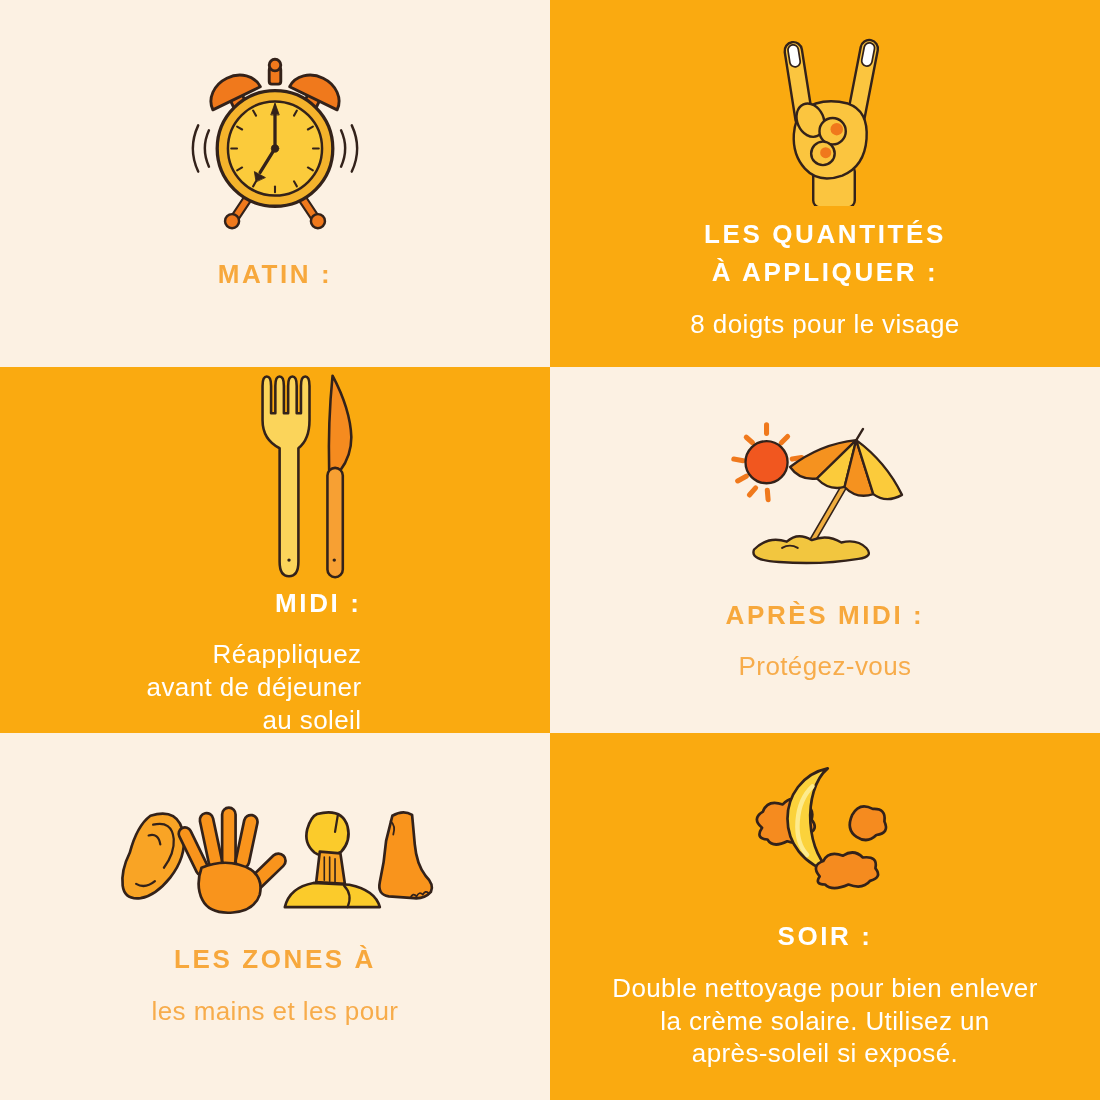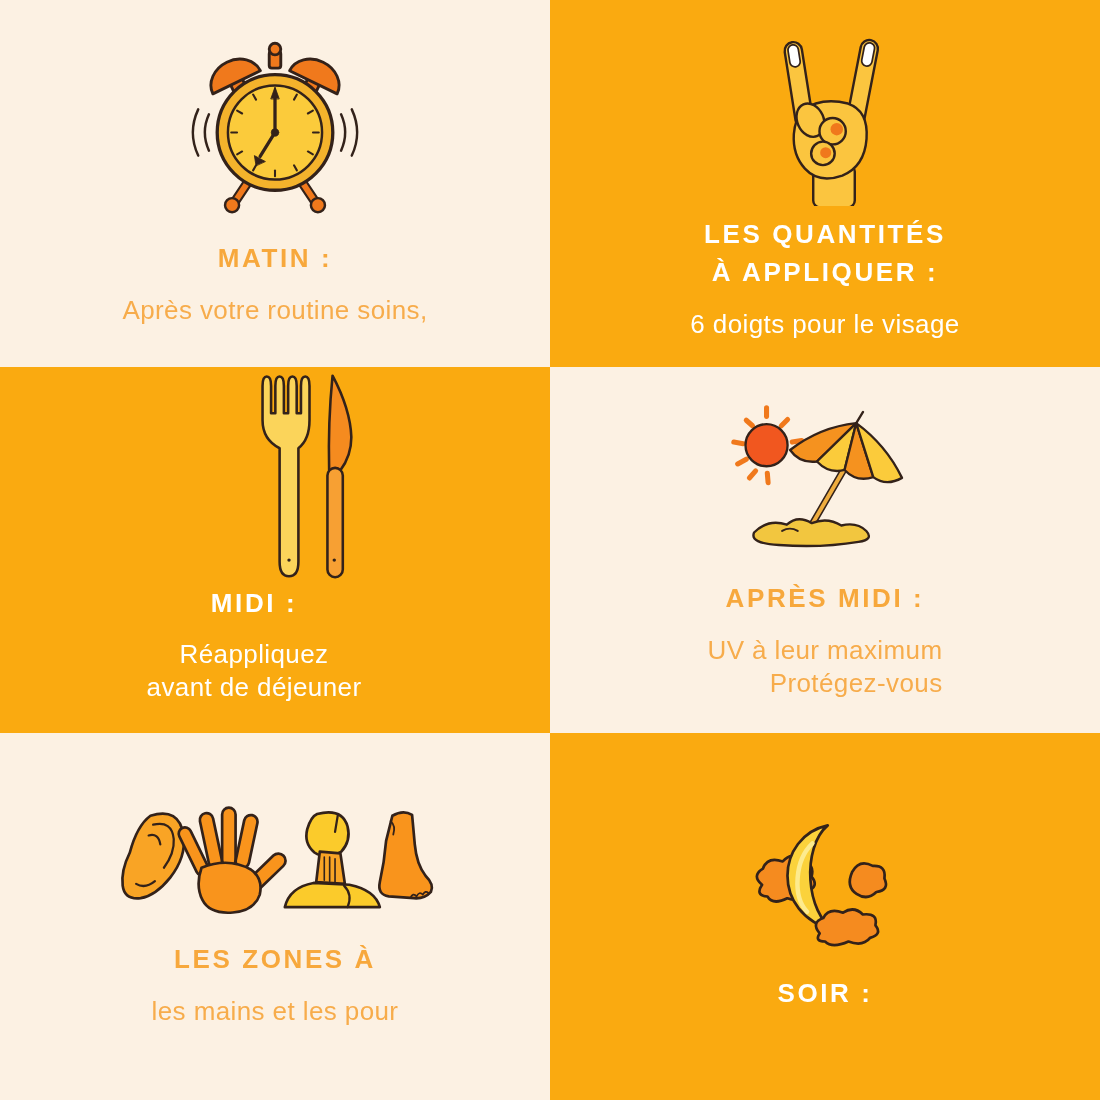--- a/index.html
+++ b/index.html
@@ -18,23 +18,23 @@
   .grid{
     display:grid;width:1100px;height:1100px;
     grid-template-columns:550px 550px;
     grid-template-rows:repeat(3,1fr);
   }
   .cell{
     display:flex;flex-direction:column;
     align-items:center;justify-content:center;
     text-align:center;overflow:hidden;
   }
-  .cell.cream{background:var(--cream);text-align:right;}
+  .cell.cream{background:var(--cream);}
   .cell.orange{background:var(--orange);}
-  .cell.horizontal{flex-direction:column;justify-content:flex-start;text-align:center;}
+  .cell.horizontal{flex-direction:column;justify-content:flex-start;text-align:right;}
   .heading{
     margin:0;font-weight:700;font-size:26px;
     letter-spacing:2.6px;line-height:1.45;
   }
   .cream .heading{color:var(--head-orange);}
   .orange .heading{color:var(--white);}
   .bodytext{
     margin:16px 0 0 0;font-weight:400;font-size:26px;
     letter-spacing:0.4px;line-height:1.26;
   }
@@ -105,21 +105,20 @@
           <line x1="110" y1="112" x2="92" y2="141"></line>
           <polygon points="87,152 85,140 98,147" stroke-width="1"></polygon>
           <circle cx="110" cy="112" r="4.5" stroke-width="1"></circle>
         </g>
       </svg>
     </span>
     <h2 class="heading">
       <span class="line">MATIN :</span>
     </h2>
     <p class="bodytext">
-      <span class="line">Après votre routine soins,</span>
     </p>
   </section>
 
   <section class="cell orange">
     <span class="icon hand">
       <svg width="146" height="180" viewBox="0 0 210 260">
         <g fill="#FBC53F" stroke="#33221A" stroke-width="3.5" stroke-linejoin="round" stroke-linecap="round">
           <rect x="88" y="200" width="60" height="62" rx="10"></rect>
           <rect x="64" y="22" width="25" height="125" rx="12.5" transform="rotate(-9 76 145)"></rect>
           <rect x="134" y="18" width="25" height="130" rx="12.5" transform="rotate(11 146 148)"></rect>
@@ -134,21 +133,21 @@
           <rect x="69" y="26" width="15" height="32" rx="7.5" transform="rotate(-9 76 145)"></rect>
           <rect x="139" y="22" width="15" height="34" rx="7.5" transform="rotate(11 146 148)"></rect>
         </g>
       </svg>
     </span>
     <h2 class="heading">
       <span class="line">LES QUANTITÉS</span>
       <span class="line">À APPLIQUER :</span>
     </h2>
     <p class="bodytext">
-      <span class="line">6 doigts pour le visage</span>
+      <span class="line">8 doigts pour le visage</span>
     </p>
   </section>
 
   <section class="cell orange horizontal">
     <span class="icon midi-icon">
       <svg width="111" height="218" viewBox="0 0 130 255">
         <g stroke="#33221A" stroke-width="3" stroke-linejoin="round" stroke-linecap="round">
           <path fill="#FBD45A" d="M10,22 Q10,11 15,11 Q20,11 20,22 L20,54 L25,54 L25,22 Q25,11 30,11 Q35,11 35,22 L35,54 L40,54 L40,22 Q40,11 45,11 Q50,11 50,22 L50,54 L55,54 L55,22 Q55,11 60,11 Q65,11 65,22 L65,62 Q65,85 52,95 L52,228 Q52,245 41,245 Q30,245 30,228 L30,95 Q10,85 10,62 Z"></path>
           <path fill="#F58B1F" d="M92,10 C101,27 113,54 114,82 C114,100 107,113 101,121 L88,121 C87,82 89,40 92,10 Z"></path>
           <rect x="86" y="118" width="18" height="128" rx="9" fill="#F7A033"></rect>
@@ -157,20 +156,21 @@
         <circle cx="94" cy="226" r="2" fill="#33221A"></circle>
       </svg>
     </span>
     <div class="midi-text">
       <h2 class="heading">
         <span class="line">MIDI :</span>
       </h2>
       <p class="bodytext">
         <span class="line">Réappliquez</span>
         <span class="line">avant de déjeuner</span>
+        <span class="line">au soleil</span>
       </p>
     </div>
   </section>
 
   <section class="cell cream">
     <span class="icon umbrella">
       <svg width="196" height="152" viewBox="0 0 250 195">
         <g stroke="#F0791C" stroke-width="6.5" stroke-linecap="round">
           <line x1="50" y1="10" x2="50" y2="21"></line>
             <line x1="77" y1="25" x2="69" y2="33"></line>
@@ -192,21 +192,20 @@
           <path d="M0,-54 Q44,-36 74,0 Q57,16 38,8 Z" fill="#FBCB3B"></path>
         </g>
         <path d="M34,170 Q52,152 76,160 Q90,147 108,158 Q128,150 146,161 Q166,156 178,168 Q188,179 168,182 Q120,190 66,186 Q28,184 34,170 Z" fill="#F2C63F" stroke="#33221A" stroke-width="3" stroke-linejoin="round"></path>
         <path d="M70,168 q10,-6 20,0" fill="none" stroke="#33221A" stroke-width="2.5" stroke-linecap="round"></path>
       </svg>
     </span>
     <h2 class="heading">
       <span class="line">APRÈS MIDI :</span>
     </h2>
     <p class="bodytext">
-      <span class="line">UV à leur maximum</span>
       <span class="line">Protégez-vous</span>
     </p>
   </section>
 
   <section class="cell cream">
     <span class="icon zones">
       <svg width="332" height="112" viewBox="0 0 370 125">
         <g stroke="#33221A" stroke-width="3" stroke-linejoin="round" stroke-linecap="round">
           <path d="M46,12 Q78,2 83,34 Q86,58 68,81 Q52,101 35,104 Q17,106 15,90 Q13,73 23,53 Q31,23 46,12 Z" fill="#F9A425"></path>
           <path d="M49,22 Q70,17 72,38 Q73,54 61,70" fill="none" stroke-width="2.5"></path>
@@ -248,15 +247,20 @@
           <path d="M122,58 Q130,43 145,51 Q160,50 158,65 Q164,78 149,80 Q139,90 127,82 Q115,74 122,58 Z" fill="#F58B1F"></path>
           <path d="M95,6 C38,18 30,104 103,123 C70,104 66,30 95,6 Z" fill="#FBD23B"></path>
         </g>
         <path d="M78,26 C58,45 56,85 72,102" stroke="#FDEB8E" stroke-width="5" fill="none" stroke-linecap="round"></path>
         <path d="M86,126 Q76,114 90,109 Q96,97 112,103 Q124,95 134,105 Q151,103 148,117 Q156,127 142,131 Q134,141 118,135 Q100,143 92,135 Q80,135 86,126 Z" fill="#F58B1F" stroke="#33221A" stroke-width="3" stroke-linejoin="round"></path>
       </svg>
     </span>
     <h2 class="heading">
       <span class="line">SOIR :</span>
     </h2>
+    <p class="bodytext">
+      <span class="line">Double nettoyage pour bien enlever</span>
+      <span class="line">la crème solaire. Utilisez un</span>
+      <span class="line">après-soleil si exposé.</span>
+    </p>
   </section>
 
 </div>
 
 </body></html>

